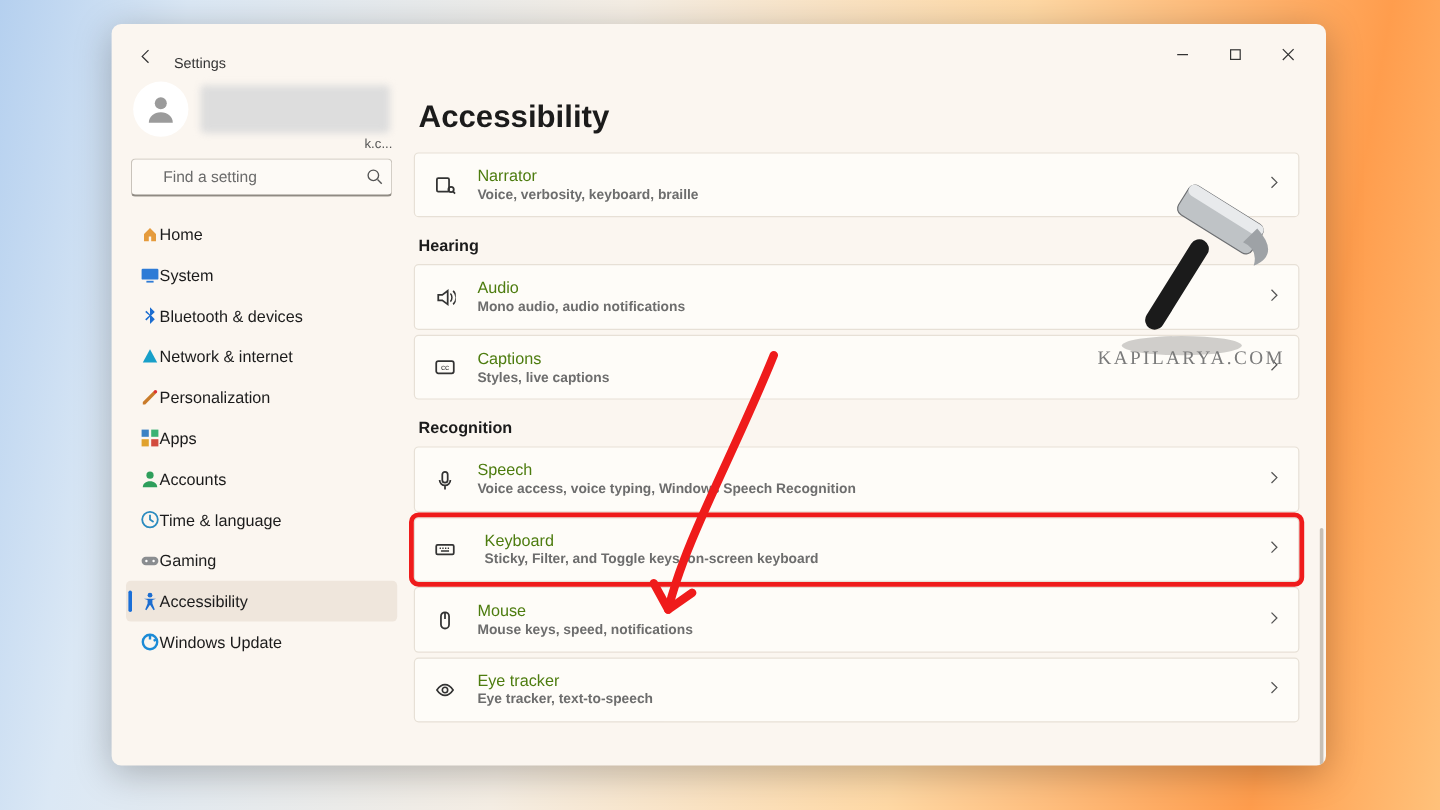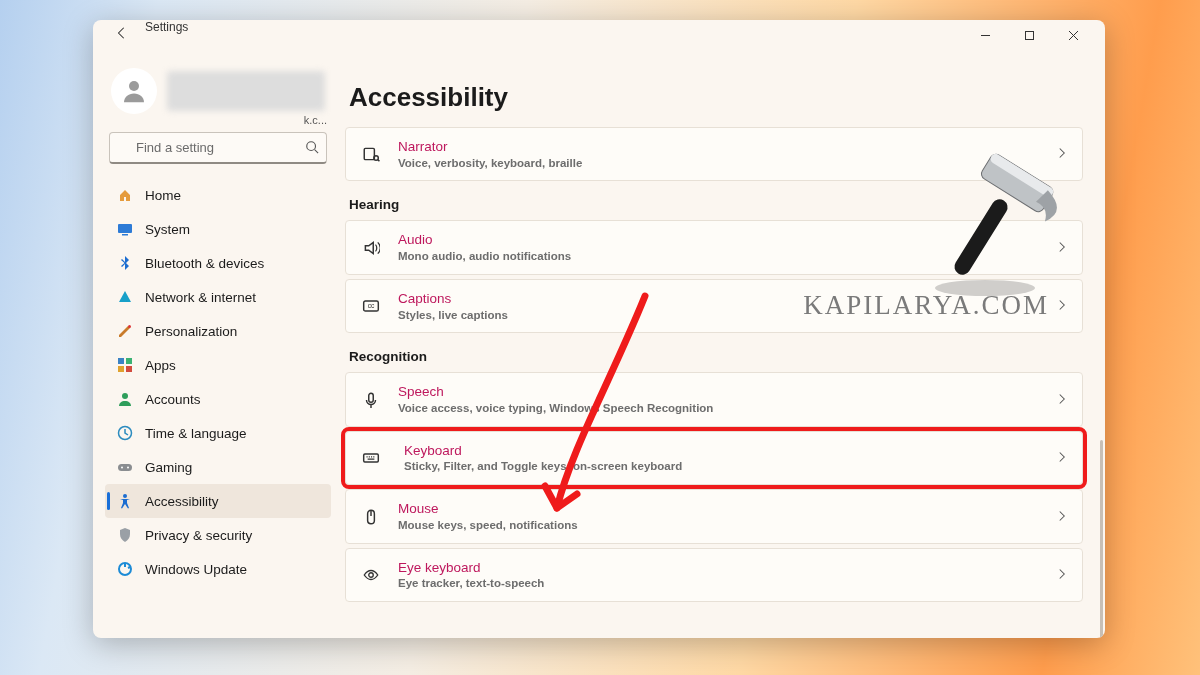--- a/index.html
+++ b/index.html
@@ -6,21 +6,21 @@
   body {
     width: 1200px; height: 675px;
     background: linear-gradient(100deg, #b5d0ef 0%, #dbe8f5 12%, #f5eee4 40%, #ffd9a5 65%, #ff9d4d 88%, #ffc17a 100%);
     position: relative; overflow: hidden;
   }
   .window {
     position: absolute; left: 93px; top: 20px; width: 1012px; height: 618px;
     background: #fbf6f0; border-radius: 8px; box-shadow: 0 6px 30px rgba(0,0,0,.25);
     display: flex; flex-direction: column; overflow: hidden;
   }
-  .titlebar { height: 40px; display: flex; align-items: flex-start; padding: 0 10px; }
+  .titlebar { height: 40px; display: flex; align-items: flex-end; padding: 0 10px; }
   .back-btn { width: 26px; height: 26px; display:flex; align-items:center; justify-content:center; cursor:pointer; margin-left:6px; }
   .app-title { font-size: 12px; color:#333; margin-left: 10px; }
   .win-controls { margin-left:auto; display:flex; }
   .win-btn { width:44px; height:30px; display:flex; align-items:center; justify-content:center; cursor:pointer; color:#333; }
   .win-btn svg { width:11px; height:11px; }
   .body { flex:1; display:flex; overflow:hidden; }
 
   .sidebar { width: 248px; padding: 4px 10px 10px 12px; display:flex; flex-direction:column; }
   .user-row { display:flex; align-items:center; gap:10px; padding:4px 6px 12px 6px; }
   .avatar { width:46px; height:46px; border-radius:50%; background:#fff; display:flex; align-items:center; justify-content:center; }
@@ -31,21 +31,21 @@
   .search-input {
     width:100%; height:32px; padding:0 30px 0 26px; font-size:13px;
     border:1px solid #c9c3bb; border-bottom:2px solid #8f8a83; border-radius:4px;
     background:#fdfaf6; color:#333;
   }
   .search-input::placeholder { color:#6b6b6b; }
   .search-icon { position:absolute; right:8px; top:8px; color:#555; }
 
   .nav { display:flex; flex-direction:column; gap:0; margin-top:2px; }
   .nav-item {
-    display:flex; align-items:center; gap:12px; height:34px; padding:0 10px 0 12px;
+    display:flex; align-items:center; gap:0; height:34px; padding:0 10px 0 12px;
     border-radius:4px; cursor:pointer; font-size:13.5px; color:#1b1b1b; position:relative;
   }
   .nav-item.selected { background:#efe6dc; }
   .nav-item.selected::before {
     content:""; position:absolute; left:2px; top:8px; bottom:8px; width:3px;
     background:#1a6fd8; border-radius:2px;
   }
   .nav-ico { width:16px; height:16px; display:flex; align-items:center; justify-content:center; }
   .nav-ico svg { width:16px; height:16px; }
 
@@ -53,33 +53,33 @@
   .page-title { font-size:26px; font-weight:600; color:#1b1b1b; margin:4px 0 14px 4px; }
   .section-label { font-size:13.5px; font-weight:600; color:#1b1b1b; margin:16px 0 8px 4px; }
   .card {
     background:#fefcf8; border:1px solid #e7e0d6; border-radius:4px;
     display:flex; align-items:center; padding:10px 14px; gap:16px;
     cursor:pointer; margin-bottom:4px;
   }
   .card-ico { width:22px; display:flex; align-items:center; justify-content:center; color:#333; }
   .card-ico svg { width:18px; height:18px; }
   .card-body { flex:1; }
-  .card-title { font-size:13.5px; color:#be185d; line-height:1.3; }
+  .card-title { font-size:13.5px; color:#4d7c0f; line-height:1.3; }
   .card-sub { font-size:11.5px; color:#6d6d6d; line-height:1.3;font-weight:bold; }
   .card-chev { color:#555; }
   .card.highlighted { outline:4px solid #ef1b1b; outline-offset:0px;gap:22px; }
 
   .scrollbar-track {
     position:absolute; right:2px; top:380px; width:3px; height:200px;
     background:#c7bfb5; border-radius:2px;
   }
 
   .annotation-arrow { position:absolute; left:200px; top:230px; pointer-events:none; z-index:5; }
   .hammer { position:absolute; right:40px; top:80px; pointer-events:none; z-index:6; }
-  .watermark { position:absolute; right:56px; top:230px; font-family: Georgia, serif; font-size:27px; letter-spacing:2px; color:#7a7a7a; pointer-events:none; z-index:6; }
+  .watermark { position:absolute; right:34px; top:230px; font-family: Georgia, serif; font-size:16px; letter-spacing:2px; color:#7a7a7a; pointer-events:none; z-index:6; }
 </style>
 </head>
 <body>
 
 <div class="window">
   <div class="titlebar">
     <div class="back-btn">
       <svg viewBox="0 0 16 16" width="14" height="14">
           <path d="M10 2 4 8l6 6" fill="none" stroke="#333" stroke-width="1.2"></path>
         </svg>
@@ -215,28 +215,20 @@
               <svg viewBox="0 0 16 16">
                 <circle cx="8" cy="3" r="2" fill="#1c6dd0"></circle>
                 <path d="M3 6h10l-3 1v3l2 5-1 .5L8 11l-3 4.5L4 15l2-5V7z" fill="#1c6dd0"></path>
               </svg>
             </span>
             <span>Accessibility</span>
           </div>
           <div class="nav-item">
             <span class="nav-ico">
               <svg viewBox="0 0 16 16">
-                <path d="M8 1l5 2v4c0 4-2 6-5 8-3-2-5-4-5-8V3z" fill="#9aa0a6"></path>
-              </svg>
-            </span>
-            <span>Privacy &amp; security</span>
-          </div>
-          <div class="nav-item">
-            <span class="nav-ico">
-              <svg viewBox="0 0 16 16">
                 <circle cx="8" cy="8" r="6" fill="none" stroke="#1c8bd6" stroke-width="2"></circle>
                 <path d="M8 3v3M13 6l-2 1" stroke="#1c8bd6" stroke-width="2"></path>
               </svg>
             </span>
             <span>Windows Update</span>
           </div>
         </nav>
     </div>
 
     <div class="main">
@@ -336,21 +328,21 @@
               </svg></span>
           </div>
           <div class="card">
             <span class="card-ico">
               <svg viewBox="0 0 16 16">
                 <path d="M2 8c2-3 4-4 6-4s4 1 6 4c-2 3-4 4-6 4s-4-1-6-4z" fill="none" stroke="#333" stroke-width="1.2"></path>
                 <circle cx="8" cy="8" r="2" fill="none" stroke="#333" stroke-width="1.2"></circle>
               </svg>
             </span>
             <span class="card-body">
-              <div class="card-title">Eye keyboard</div>
+              <div class="card-title">Eye tracker</div>
               <div class="card-sub">Eye tracker, text-to-speech</div>
             </span>
             <span class="card-chev"><svg width="12" height="12" viewBox="0 0 16 16">
                 <path d="M5 2l6 6-6 6" fill="none" stroke="#555" stroke-width="1.4"></path>
               </svg></span>
           </div>
         </div>
       <div class="scrollbar-track"></div>
 
       <svg class="annotation-arrow" width="120" height="260">

